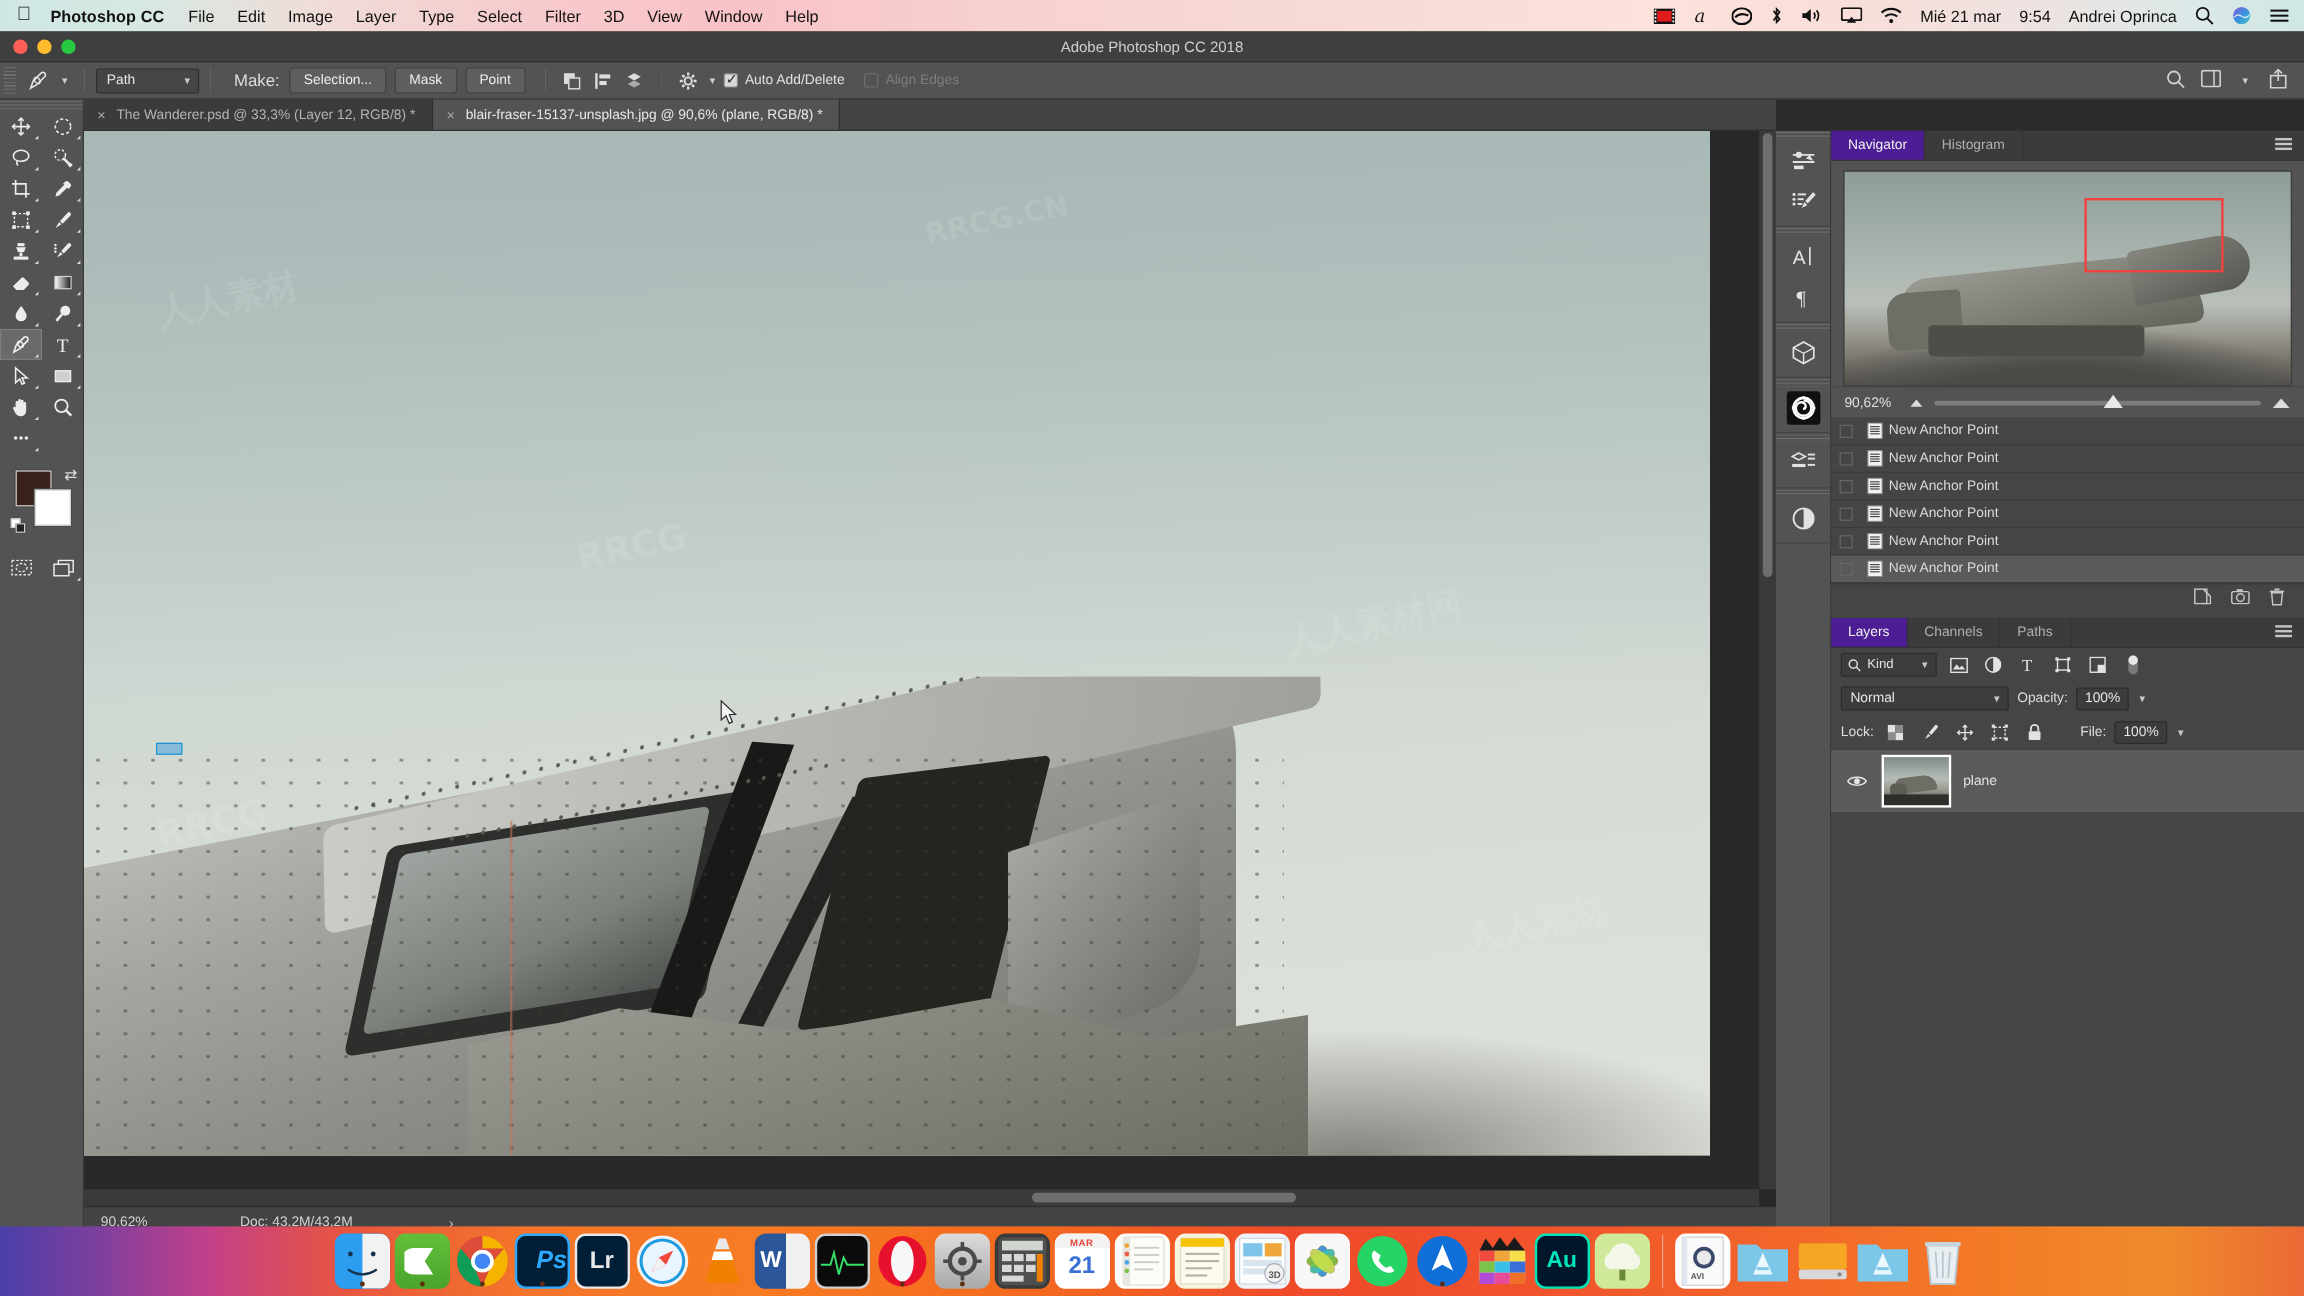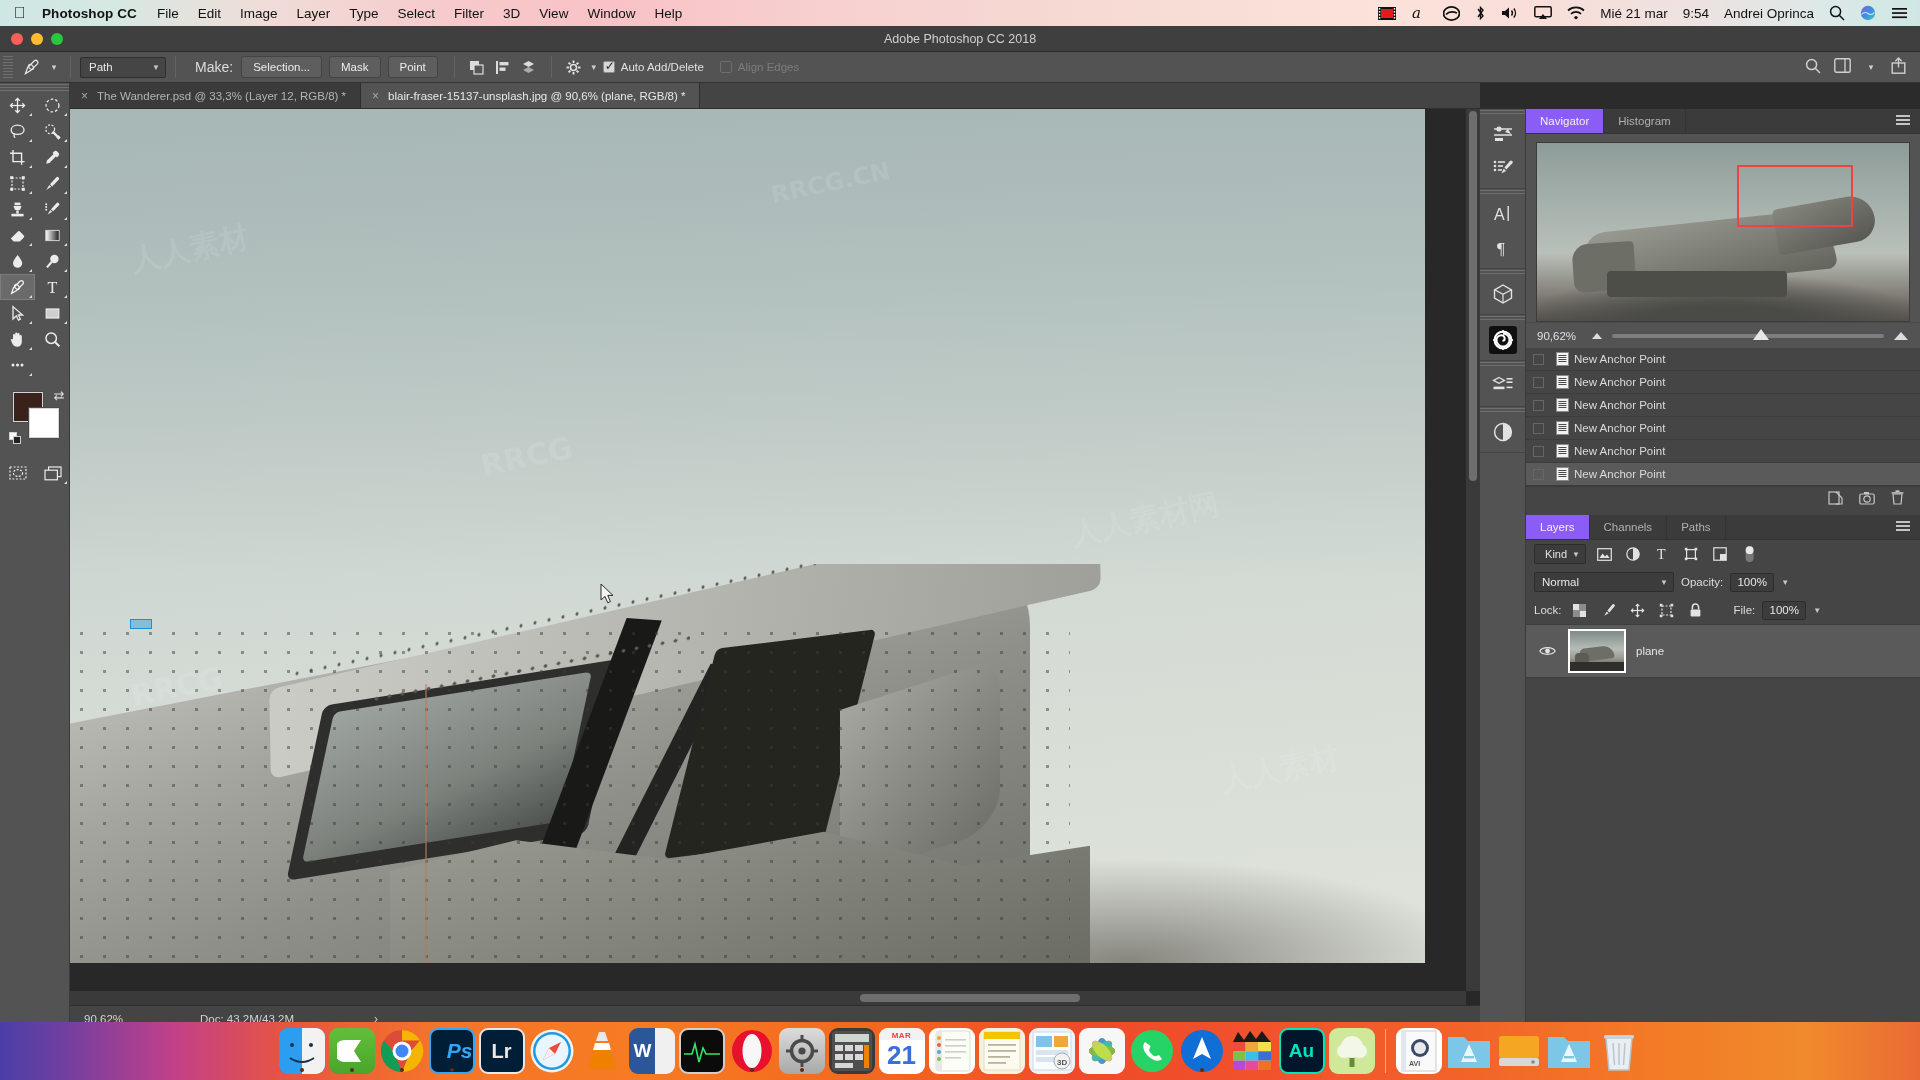--- a/index.html
+++ b/index.html
@@ -186,21 +186,21 @@
   #panels {
     position: absolute; top: 109px; right: 0; width: 394px; bottom: 26px;
     background: #454545; z-index: 15; display: flex; flex-direction: column;
   }
   .panel-tabs {
     height: 25px; background: #3b3b3b; display: flex; align-items: stretch;
     border-bottom: 1px solid #333; position: relative;
   }
   .ptab { padding: 0 14px; display: flex; align-items: center; font-size: 11.5px; color: #b0b0b0;
     border-right: 1px solid #333; }
-  .ptab.active { background: #8b5cf6; color: #f0f0f0; }
+  .ptab.active { background: #4c1d95; color: #f0f0f0; }
   .pmenu { position: absolute; right: 10px; top: 6px; width: 14px; }
   .pmenu i { display: block; height: 1.5px; background: #c4c4c4; margin-bottom: 2.5px; }
 
   
   #nav-body { background: #535353; padding: 8px 10px 0; }
   #nav-thumb {
     position: relative; width: 374px; height: 180px; margin: 0 auto;
     background:
       radial-gradient(ellipse 300px 80px at 50% 105%, #4a4a46 30%, transparent 72%),
       linear-gradient(180deg,#8e9c99 0%, #a8b3ae 38%, #b9c0b9 62%, #8f8d85 80%, #56534d 100%);
@@ -226,21 +226,21 @@
   .hist-check i { width: 11px; height: 11px; border: 1px solid #666; display: block; }
   .hist-ico { width: 24px; display: flex; justify-content: center; }
   .hist-foot { height: 26px; background: #454545; display: flex; align-items: center;
     justify-content: flex-end; gap: 16px; padding-right: 16px; border-top: 1px solid #3a3a3a; }
 
   
   #layers-body { background: #454545; flex: 1; display: flex; flex-direction: column; }
   .lrow { display: flex; align-items: center; height: 28px; padding: 0 8px; gap: 7px;
     font-size: 11.5px; color: #dcdcdc; }
   .filter-kind {
-    height: 20px; width: 52px; background: #3c3c3c; border: 1px solid #2c2c2c; border-radius: 2px;
+    height: 20px; width: 80px; background: #3c3c3c; border: 1px solid #2c2c2c; border-radius: 2px;
     display: flex; align-items: center; gap: 5px; padding: 0 5px; font-size: 11px; color: #e0e0e0;
   }
   .fico { width: 22px; height: 20px; display: flex; align-items: center; justify-content: center; color: #e2e2e2; }
   .blend-sel { height: 20px; width: 140px; background: #3c3c3c; border: 1px solid #2c2c2c; border-radius: 2px;
     display: flex; align-items: center; justify-content: space-between; padding: 0 5px 0 7px;
     font-size: 11.5px; color: #e6e6e6; }
   .numbox { height: 19px; width: 44px; background: #3c3c3c; border: 1px solid #2c2c2c; border-radius: 2px;
     display: flex; align-items: center; justify-content: center; font-size: 11.5px; color: #e6e6e6; }
   .layer-item { display: flex; align-items: center; height: 54px; background: #5a5a5a;
     border-top: 1px solid #3e3e3e; border-bottom: 1px solid #3e3e3e; padding: 0 10px; gap: 10px; }
@@ -1311,21 +1311,21 @@
               <rect x="25" y="25" width="8" height="6"></rect>
               <rect x="5" y="34" width="18" height="5"></rect>
             </g>
             <rect x="34" y="16" width="5" height="23" fill="#f08000"></rect>
           </svg>
       </div>
     </div>
     <div class="di-wrap">
       <div class="dock-icon" style="background:#fff;flex-direction:column;">
         <span style="display:block;width:100%;background:#f2f2f2;color:#e8453c;font-size:8px;letter-spacing:.5px;text-align:center;padding-top:3px;">MAR</span>
-        <span style="display:block;flex:1;width:100%;color:#3b6fd8;font-size:26px;text-align:center;line-height:30px;">21</span>
+        <span style="display:block;flex:1;width:100%;color:#3b6fd8;font-size:20px;text-align:center;line-height:30px;">21</span>
       </div>
     </div>
     <div class="di-wrap">
       <div class="dock-icon" style="background:#fdfdfa;">
         <svg width="40" height="42" viewBox="0 0 40 42">
             <rect x="4" y="1" width="34" height="40" rx="3" fill="#fdfdf8" stroke="#ddd"></rect>
             <rect x="4" y="1" width="6" height="40" fill="#e8e8e2"></rect>
             <g fill="#cfcfc8">
               <rect x="13" y="9" width="21" height="1.6"></rect>
               <rect x="13" y="15" width="21" height="1.6"></rect>

